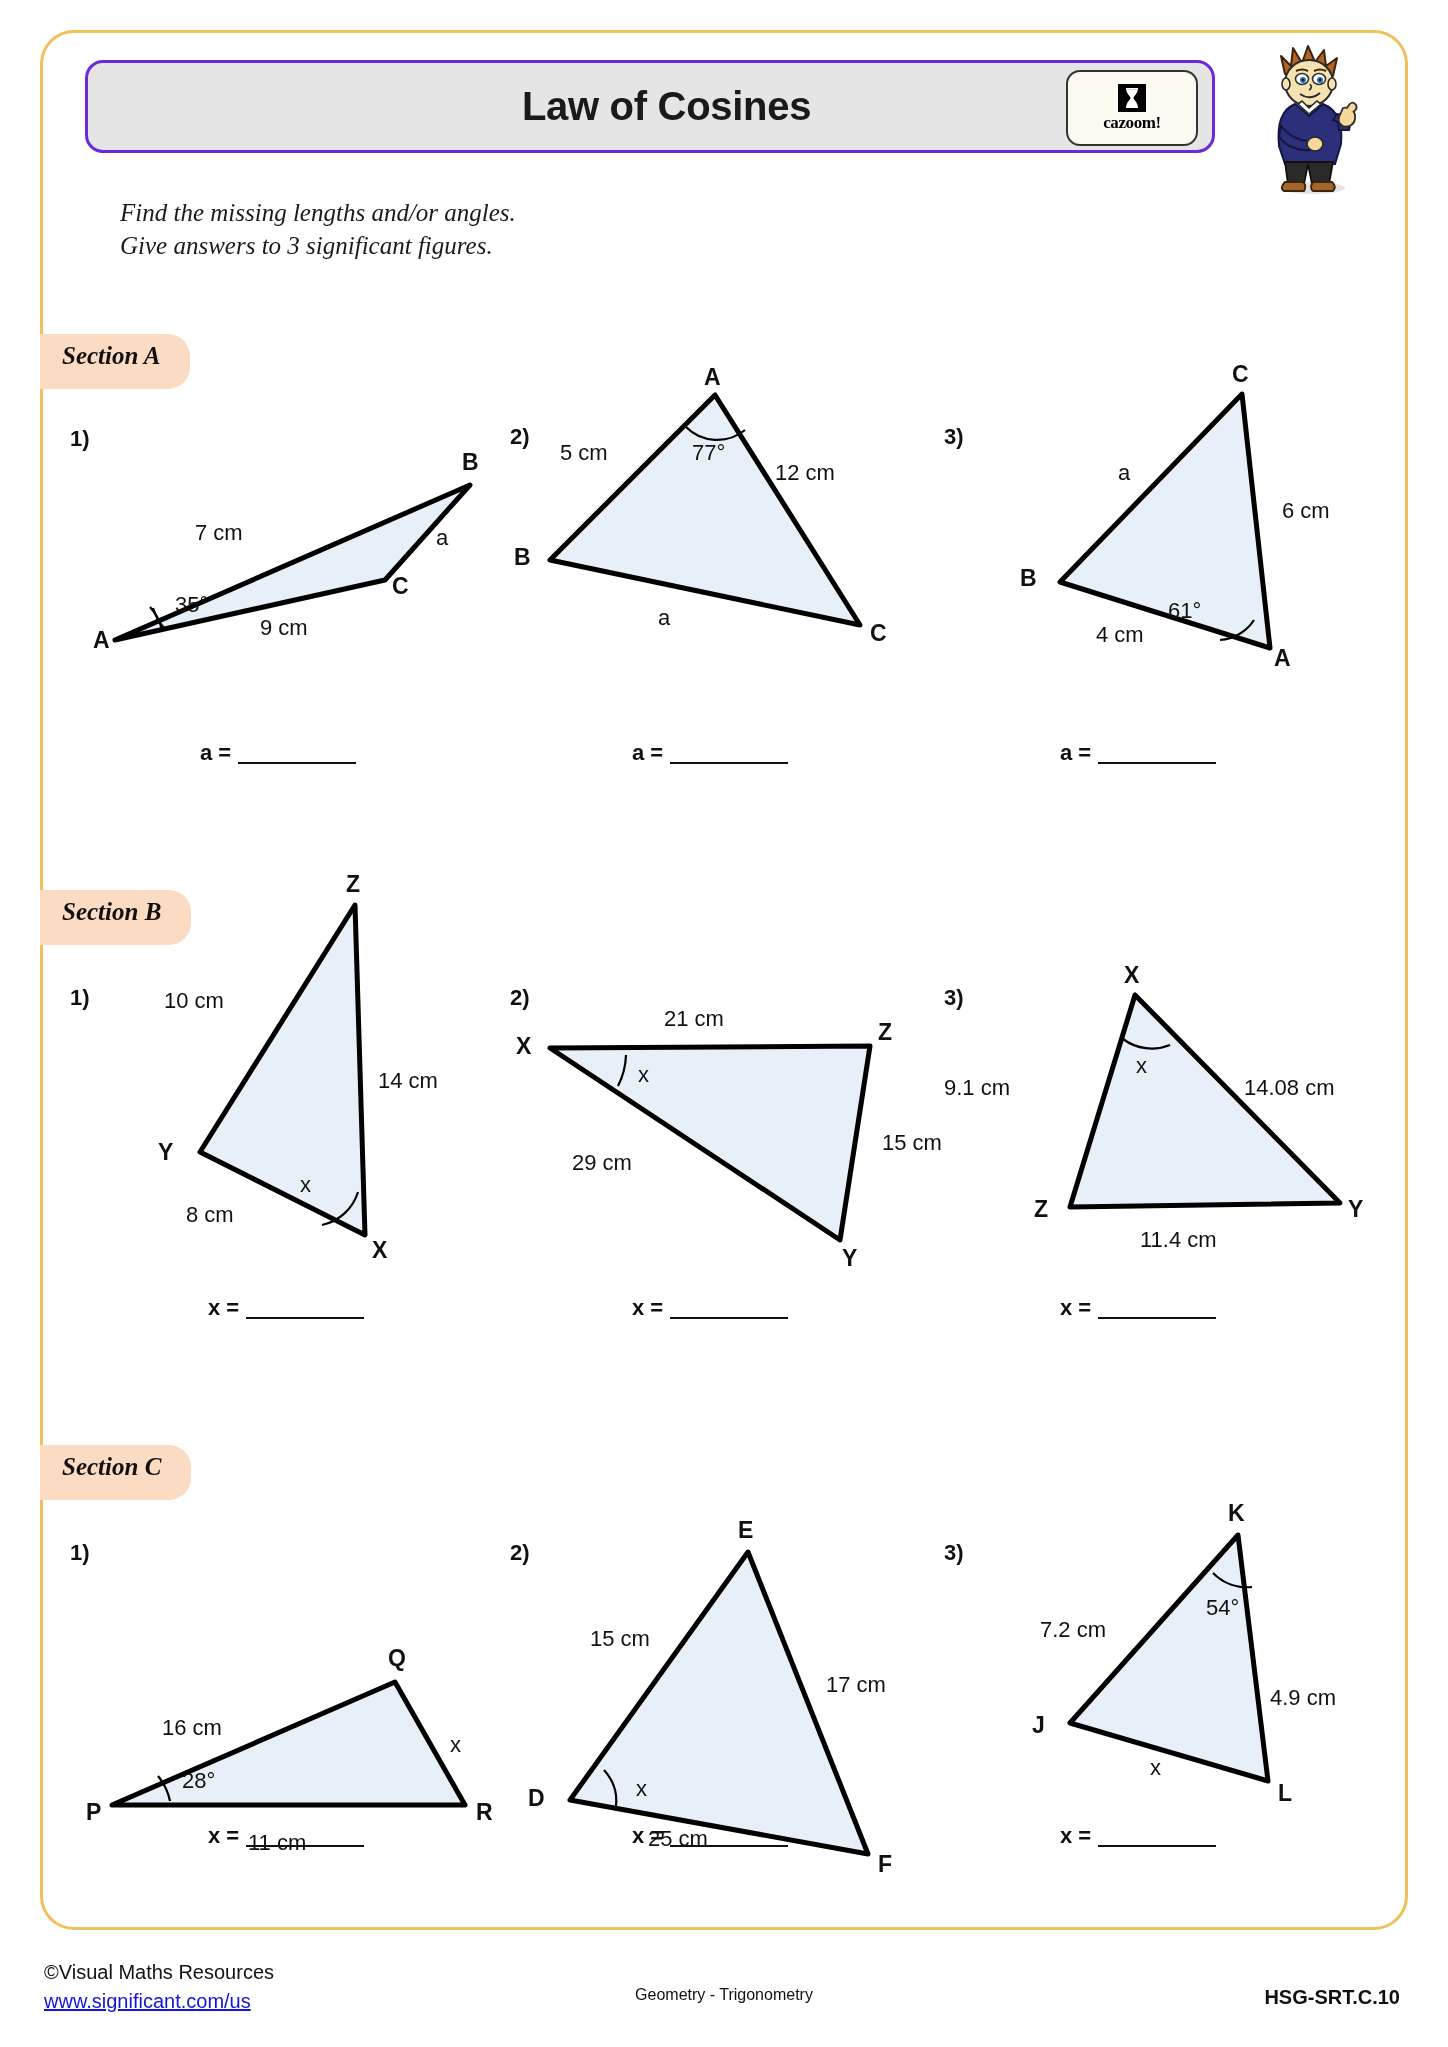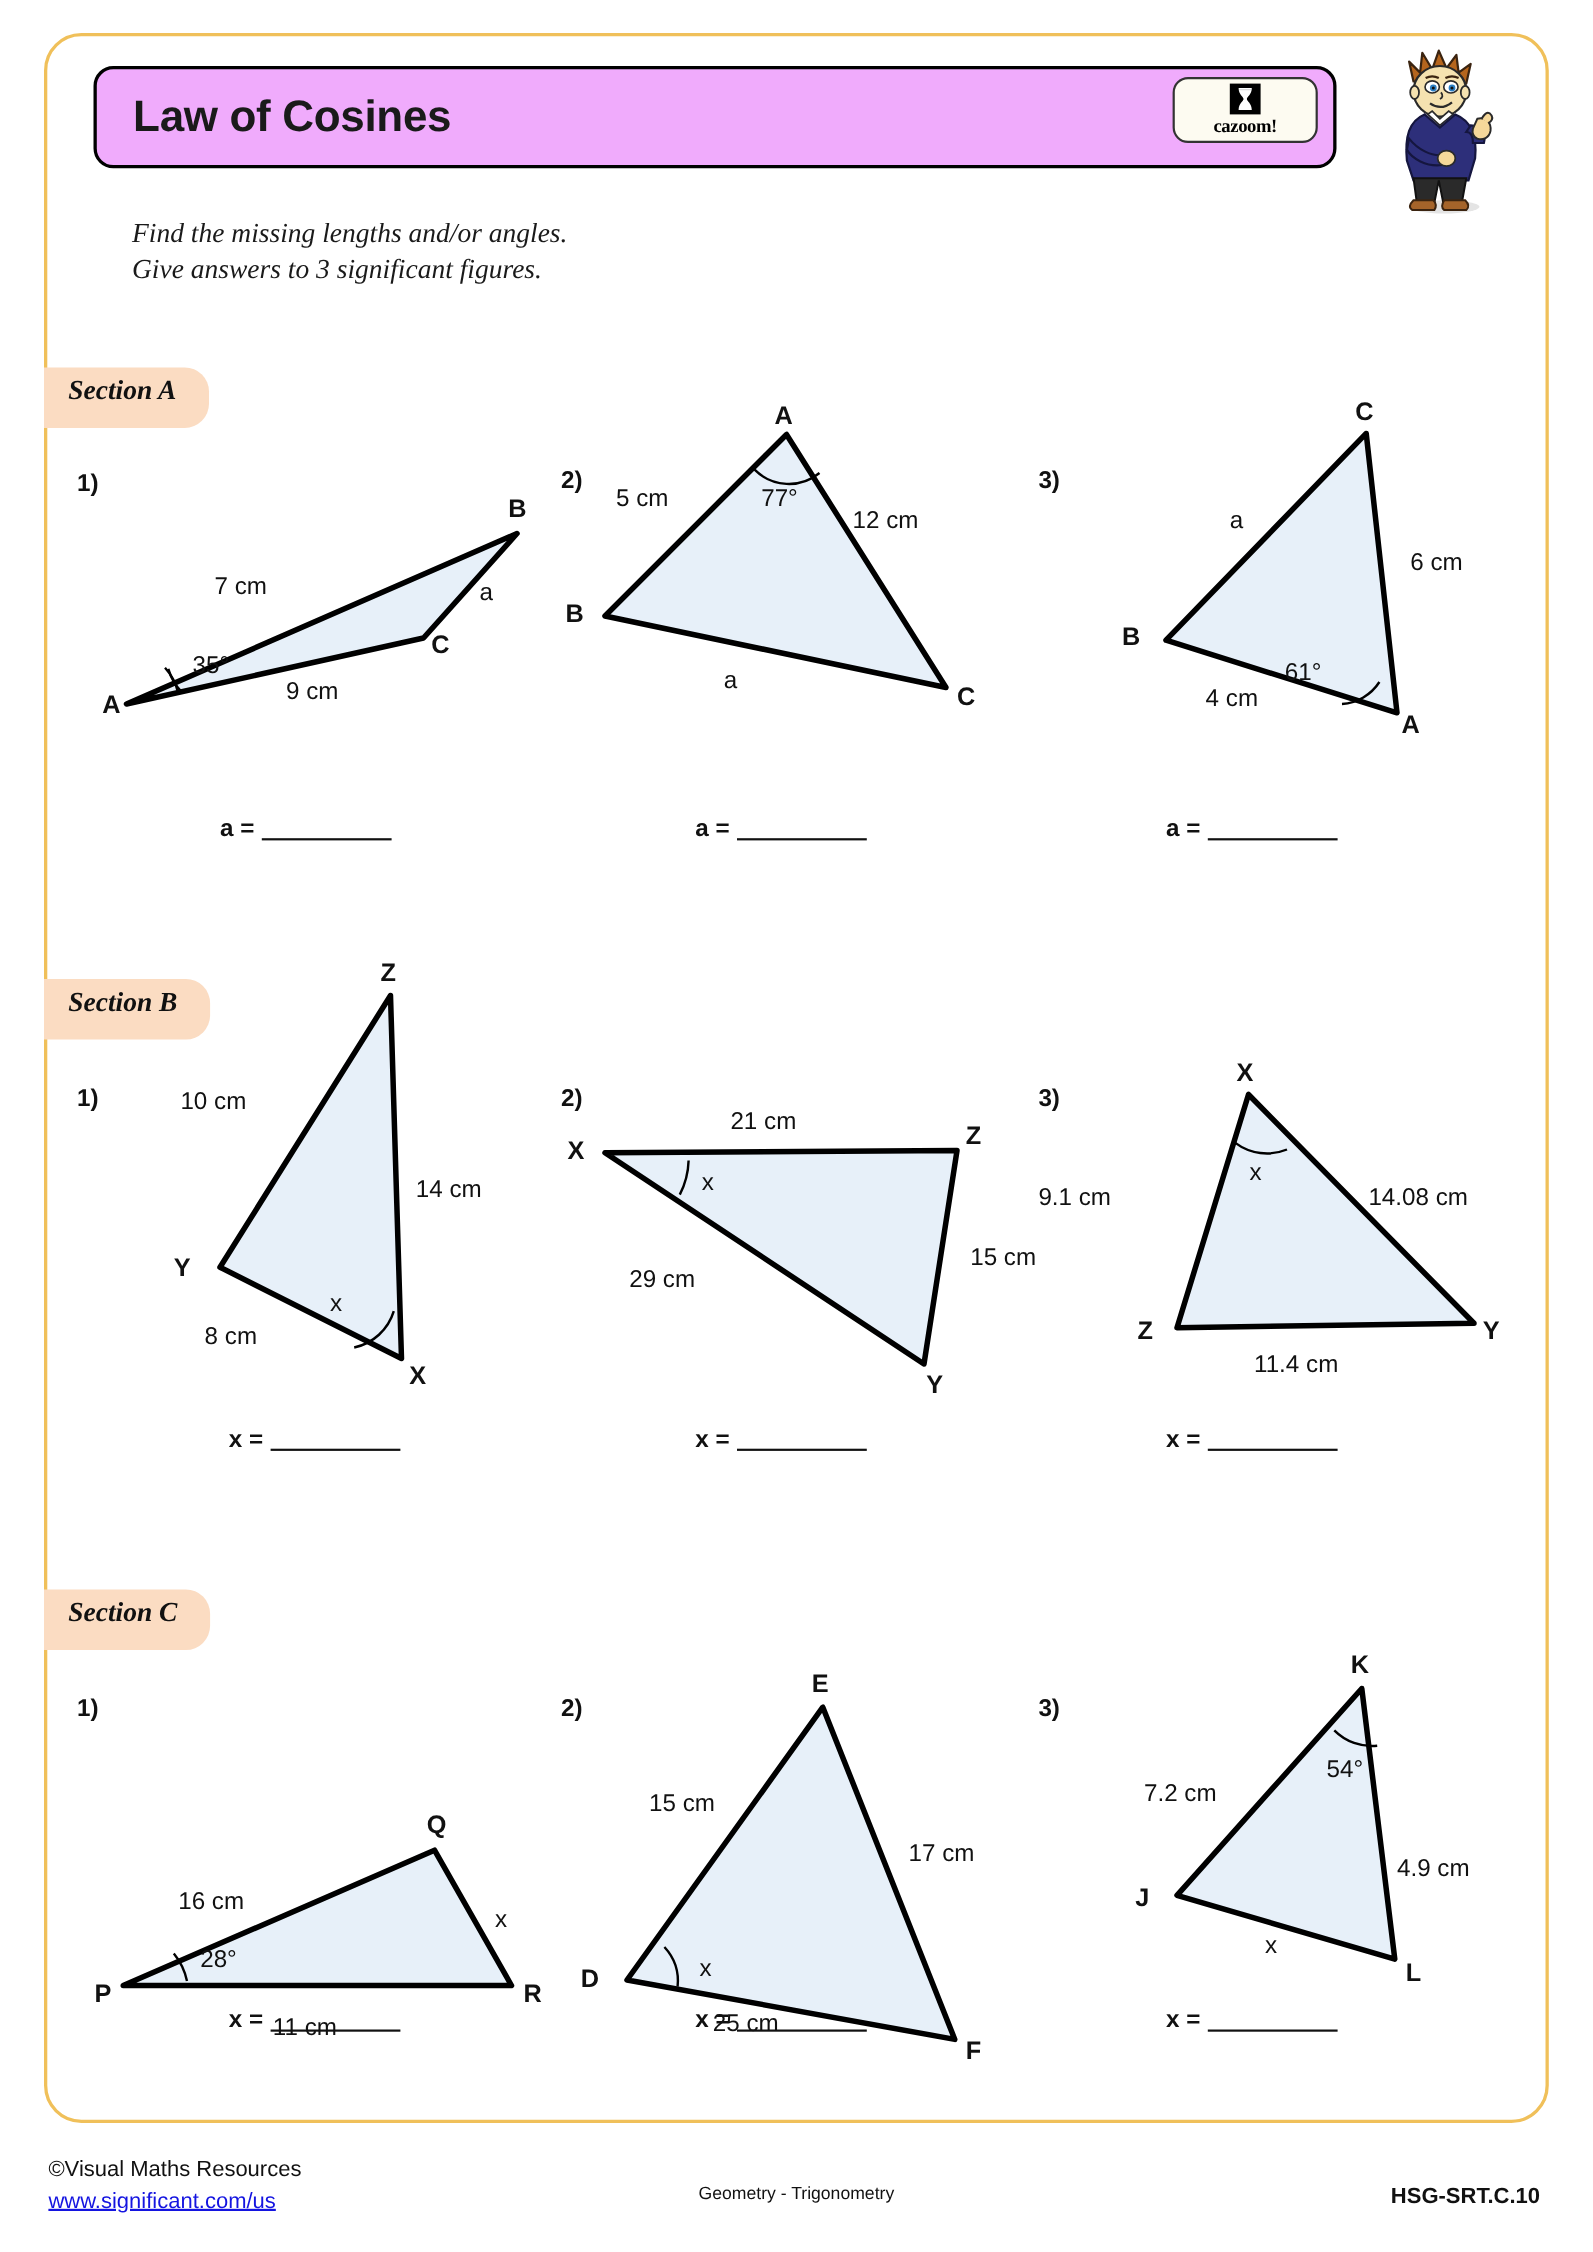--- a/index.html
+++ b/index.html
@@ -16,37 +16,38 @@
     width: 1368px; height: 1900px;
     border: 3px solid #f0c05a;
     border-radius: 34px;
     background: #ffffff;
   }
   
   .title-box {
     position: absolute;
     left: 85px; top: 60px;
     width: 1130px; height: 93px;
-    background: #f0abfc;
-    border: 3px solid #000000;
+    background: #e5e5e5;
+    border: 3px solid #6d28d9;
     border-radius: 18px;
     display: flex;
     align-items: center;
+    justify-content: center;
   }
   .title-text {
     font-size: 40px;
     font-weight: bold;
     color: #1a1a1a;
     padding-left: 33px;
     letter-spacing: -0.3px;
   }
   .logo-box {
     position: absolute;
     right: 14px; top: 7px;
-    width: 132px; height: 60px;
+    width: 132px; height: 76px;
     background: #fdfbf1;
     border: 2px solid #333;
     border-radius: 14px;
     display: flex; flex-direction: column;
     align-items: center; justify-content: center;
   }
   .logo-glyph {
     width: 28px; height: 28px;
     background: #000;
     display: flex; align-items: center; justify-content: center;

